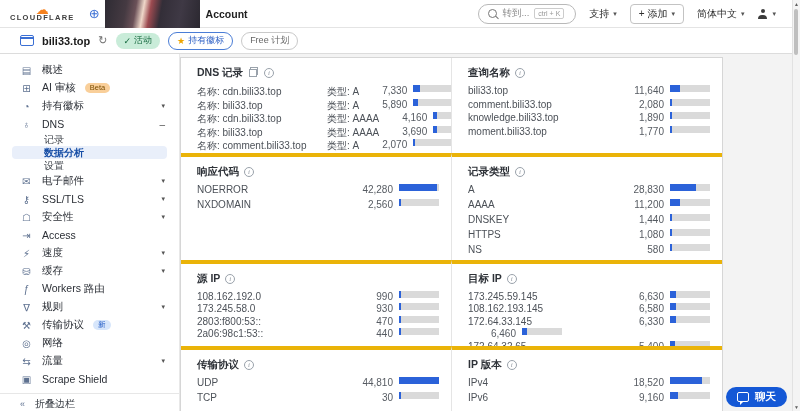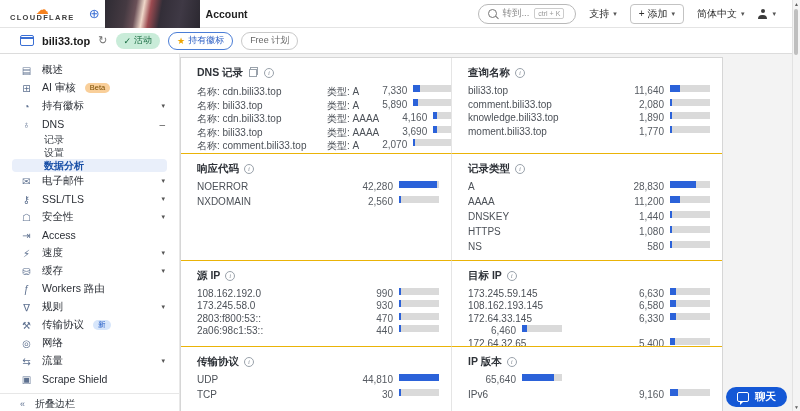--- a/index.html
+++ b/index.html
@@ -56,21 +56,21 @@
   .sb-badge.blue{background:#d7e6fb;color:#1c57c4}
   .sb-collapse{border-top:1px solid #e7e7e7;margin-top:5px;height:19px;display:flex;align-items:center;gap:10px;
                padding-left:20px;font-size:10px;color:#3a3f46;cursor:pointer}
   .collapse-icon{color:#5e7190;font-size:9px}
   
   .card{position:absolute;left:180px;top:57px;width:543px;height:360px;background:#fff;border:1px solid #d6d6d6;
         box-sizing:border-box;z-index:2}
   .pgrid{display:grid;grid-template-columns:270px 271px;grid-template-rows:95px 107px 86px 70px}
   .panel{box-sizing:border-box;padding:8px 12px 0 16px;overflow:hidden}
   .panel.c2{border-left:1px solid #e5e5e5}
-  .panel.r2,.panel.r3,.panel.r4{border-top:1px solid #eab308}
+  .panel.r2,.panel.r3,.panel.r4{border-top:4px solid #eab308}
   .ptitle{display:flex;align-items:center;gap:5px;font-size:10.5px;font-weight:bold;color:#2e3238;height:13px;margin-bottom:6px}
   .i-info{width:10px;height:10px;border:1px solid #9aa2ab;border-radius:50%;color:#8d959e;font-size:7px;
           display:inline-flex;align-items:center;justify-content:center;font-weight:normal;font-style:italic;
           font-family:"Liberation Serif",serif;box-sizing:border-box;flex:none;cursor:pointer}
   .i-copy{position:relative;width:11px;height:11px;flex:none;cursor:pointer}
   .i-copy::before{content:"";position:absolute;top:0;right:1px;width:6px;height:6px;border:1px solid #9aa2ab}
   .i-copy::after{content:"";position:absolute;bottom:1px;left:1px;width:6px;height:6px;border:1px solid #9aa2ab;background:#fff}
   .prow{display:flex;font-size:10px;color:#4c5158}
   .r1 .prow{height:13.6px}
   .r2 .prow,.r4 .prow{height:15px}
@@ -162,25 +162,25 @@
         <span class="sb-caret">▾</span>
       </div>
       <div class="sb-item">
         <span class="sb-icon">♁</span>
         <span class="sb-label">DNS</span>
         <span class="sb-dash">–</span>
       </div>
       <div class="sb-item sub">
         <span class="sb-label">记录</span>
       </div>
+      <div class="sb-item sub active">
+        <span class="sb-label">数据分析</span>
+      </div>
       <div class="sb-item sub">
         <span class="sb-label">设置</span>
-      </div>
-      <div class="sb-item sub active">
-        <span class="sb-label">数据分析</span>
       </div>
       <div class="sb-item">
         <span class="sb-icon">✉</span>
         <span class="sb-label">电子邮件</span>
         <span class="sb-caret">▾</span>
       </div>
       <div class="sb-item">
         <span class="sb-icon">⚷</span>
         <span class="sb-label">SSL/TLS</span>
         <span class="sb-caret">▾</span>
@@ -475,21 +475,22 @@
             <span class="fill" style="background: rgb(43, 98, 217); width: 0.1%;"></span>
           </span>
         </div>
       </div>
       <div class="panel r4 c2">
         <div class="ptitle">
           <span>IP 版本</span>
           <span class="i-info">i</span>
         </div>
         <div class="prow">
-          <span class="pnum">65,640</span>
+          <span class="plabel">IPv4</span>
+          <span class="pnum">18,520</span>
           <span class="bar" style="background: rgb(218, 218, 218);">
             <span class="fill" style="background: rgb(43, 98, 217); width: 79.6%;"></span>
           </span>
         </div>
         <div class="prow">
           <span class="plabel">IPv6</span>
           <span class="pnum">9,160</span>
           <span class="bar" style="background: rgb(218, 218, 218);">
             <span class="fill" style="background: rgb(43, 98, 217); width: 20.4%;"></span>
           </span>

